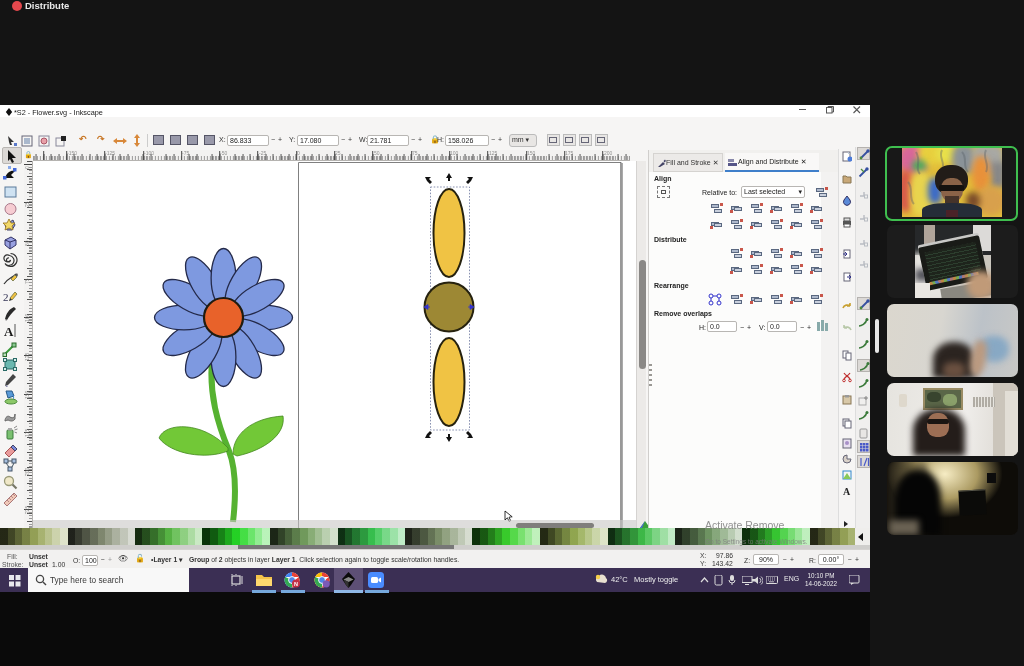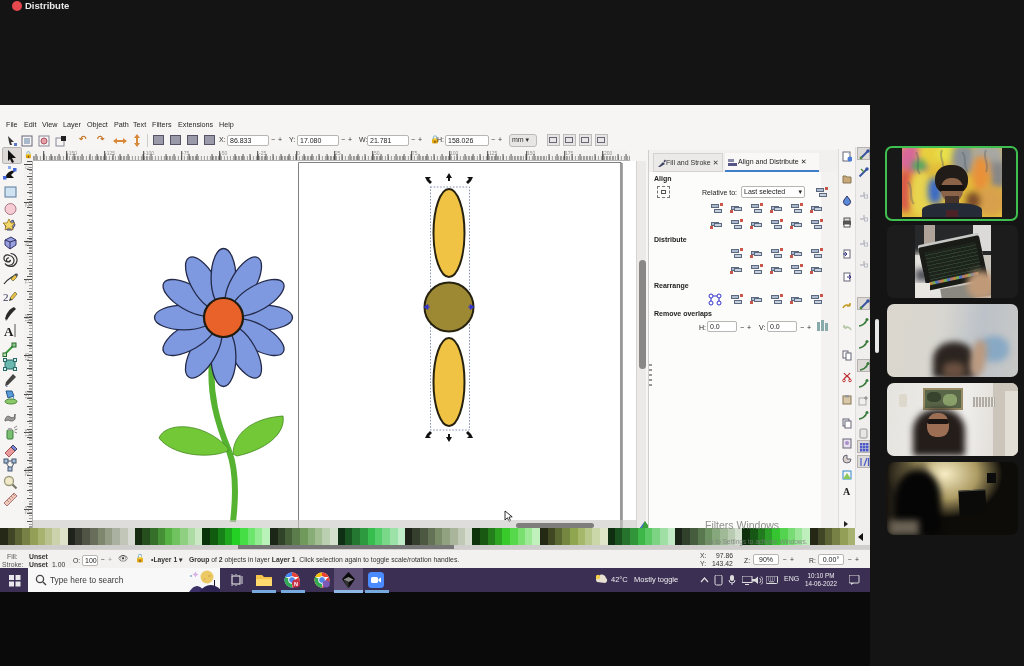--- a/index.html
+++ b/index.html
@@ -43,31 +43,33 @@
 #below{left:0;top:592px;width:1024px;height:74px;background:#0a0a0a}
 #sidebar{left:870px;top:0;width:154px;height:666px;background:#141414}
 .thumb{left:17px;width:131px;height:73px;background:#1c1c1c;border-radius:7px;overflow:hidden}
 #wm1{left:705px;top:519px;font-size:10.5px;color:rgba(125,125,125,.85);z-index:50}
 #wm2{left:705px;top:538px;font-size:6.5px;color:rgba(125,125,125,.8);z-index:50}
 </style></head><body>
 <div class="abs" id="recdot"></div>
 <div class="abs" id="rec">Distribute</div>
 
 <div class="abs" id="win">
-  <div class="abs" id="menubar">
-    <span style="left:6px">File</span>
-      <span style="left:24px">Edit</span>
-      <span style="left:42px">View</span>
-    <span style="left:63px">Layer</span>
-      <span style="left:87px">Object</span>
-      <span style="left:114px">Path</span>
-    <span style="left:133px">Text</span>
-      <span style="left:152px">Filters</span>
-      <span style="left:178px">Extensions</span>
-    <span style="left:219px">Help</span>
+  <div class="abs" id="titlebar">
+    <svg class="abs" style="left:5px;top:2.5px" width="8" height="8" viewBox="0 0 10 10">
+        <path d="M5 0 L9 5 L5 10 L1 5 Z" fill="#111"></path>
+      </svg>
+    <span class="abs" style="left:14px;top:2.5px">*S2 - Flower.svg - Inkscape</span>
+    <div class="abs" style="left:799px;top:4px;width:7px;height:1.2px;background:#555"></div>
+    <svg class="abs" style="left:826px;top:1px" width="8" height="8">
+        <rect x="0.5" y="1.5" width="5.5" height="5.5" fill="none" stroke="#555"></rect>
+        <path d="M2 1.5 L2 0.5 L7.5 0.5 L7.5 6 L6 6" fill="none" stroke="#555"></path>
+      </svg>
+    <svg class="abs" style="left:853px;top:1px" width="8" height="8">
+        <path d="M0.5 0.5 L7 7 M7 0.5 L0.5 7" stroke="#555" stroke-width="1.1"></path>
+      </svg>
   </div>
   <div class="abs" id="toolbar">
       <svg class="abs" style="left:6px;top:4px" width="12" height="12">
         <path d="M2 1 L8 7 L5 7 L6 10 L4 10 L3 7 Z" fill="#333"></path>
         <rect x="8" y="8" width="3" height="3" fill="#5a78c8"></rect>
       </svg>
       <svg class="abs" style="left:21px;top:4px" width="12" height="12">
         <rect x="1" y="1" width="10" height="10" fill="none" stroke="#667"></rect>
         <rect x="3" y="3" width="6" height="6" fill="#aab8cc"></rect>
       </svg>
@@ -657,31 +659,31 @@
       <span class="abs" style="left:744px;top:7px">Z:</span>
       <span class="abs field" style="left:753px;top:4px;width:26px;text-align:center">90%</span>
       <span class="abs" style="left:783px;top:6px">−</span>
       <span class="abs" style="left:790px;top:6px">+</span>
       <span class="abs" style="left:809px;top:7px">R:</span>
       <span class="abs field" style="left:818px;top:4px;width:26px;text-align:center">0.00°</span>
       <span class="abs" style="left:848px;top:6px">−</span>
       <span class="abs" style="left:855px;top:6px">+</span>
     </div>
 </div>
-<div class="abs" id="wm1">Filters Windows</div>
+<div class="abs" id="wm1">Activate Remove</div>
 <div class="abs" id="wm2">Go to Settings to activate Windows.</div>
 <div class="abs" id="below"></div>
 <div class="abs" id="taskbar">
     <svg class="abs" style="left:9px;top:7px" width="12" height="12">
       <rect x="0" y="0" width="5" height="5" fill="#e8e8ec"></rect>
       <rect x="6.5" y="0" width="5" height="5" fill="#e8e8ec"></rect>
       <rect x="0" y="6.5" width="5" height="5" fill="#e8e8ec"></rect>
       <rect x="6.5" y="6.5" width="5" height="5" fill="#e8e8ec"></rect>
     </svg>
-    <div class="abs" style="left:28px;top:0px;width:192px;height:24px;background:#f8f8f8;overflow:hidden">
+    <div class="abs" style="left:28px;top:0px;width:161px;height:24px;background:#f8f8f8;overflow:hidden">
       <svg class="abs" style="left:7px;top:6px" width="12" height="12">
         <circle cx="5" cy="5" r="3.6" fill="none" stroke="#444" stroke-width="1.3"></circle>
         <path d="M8 8 L11 11" stroke="#444" stroke-width="1.4"></path>
       </svg>
       <span class="abs" style="left:22px;top:7px;color:#3a3a3a;font-size:8.3px">Type here to search</span>
       <div class="abs" style="left:155px;top:0;width:42px;height:24px"><svg width="40" height="24">
           <circle cx="24" cy="9" r="6.5" fill="#ecc965"></circle>
           <circle cx="26.5" cy="8" r="1.2" fill="#d8b04a"></circle>
           <circle cx="21.5" cy="11" r="0.9" fill="#d8b04a"></circle>
           <path d="M6 24 Q14 12 22 24 Z" fill="#3c3168"></path>

